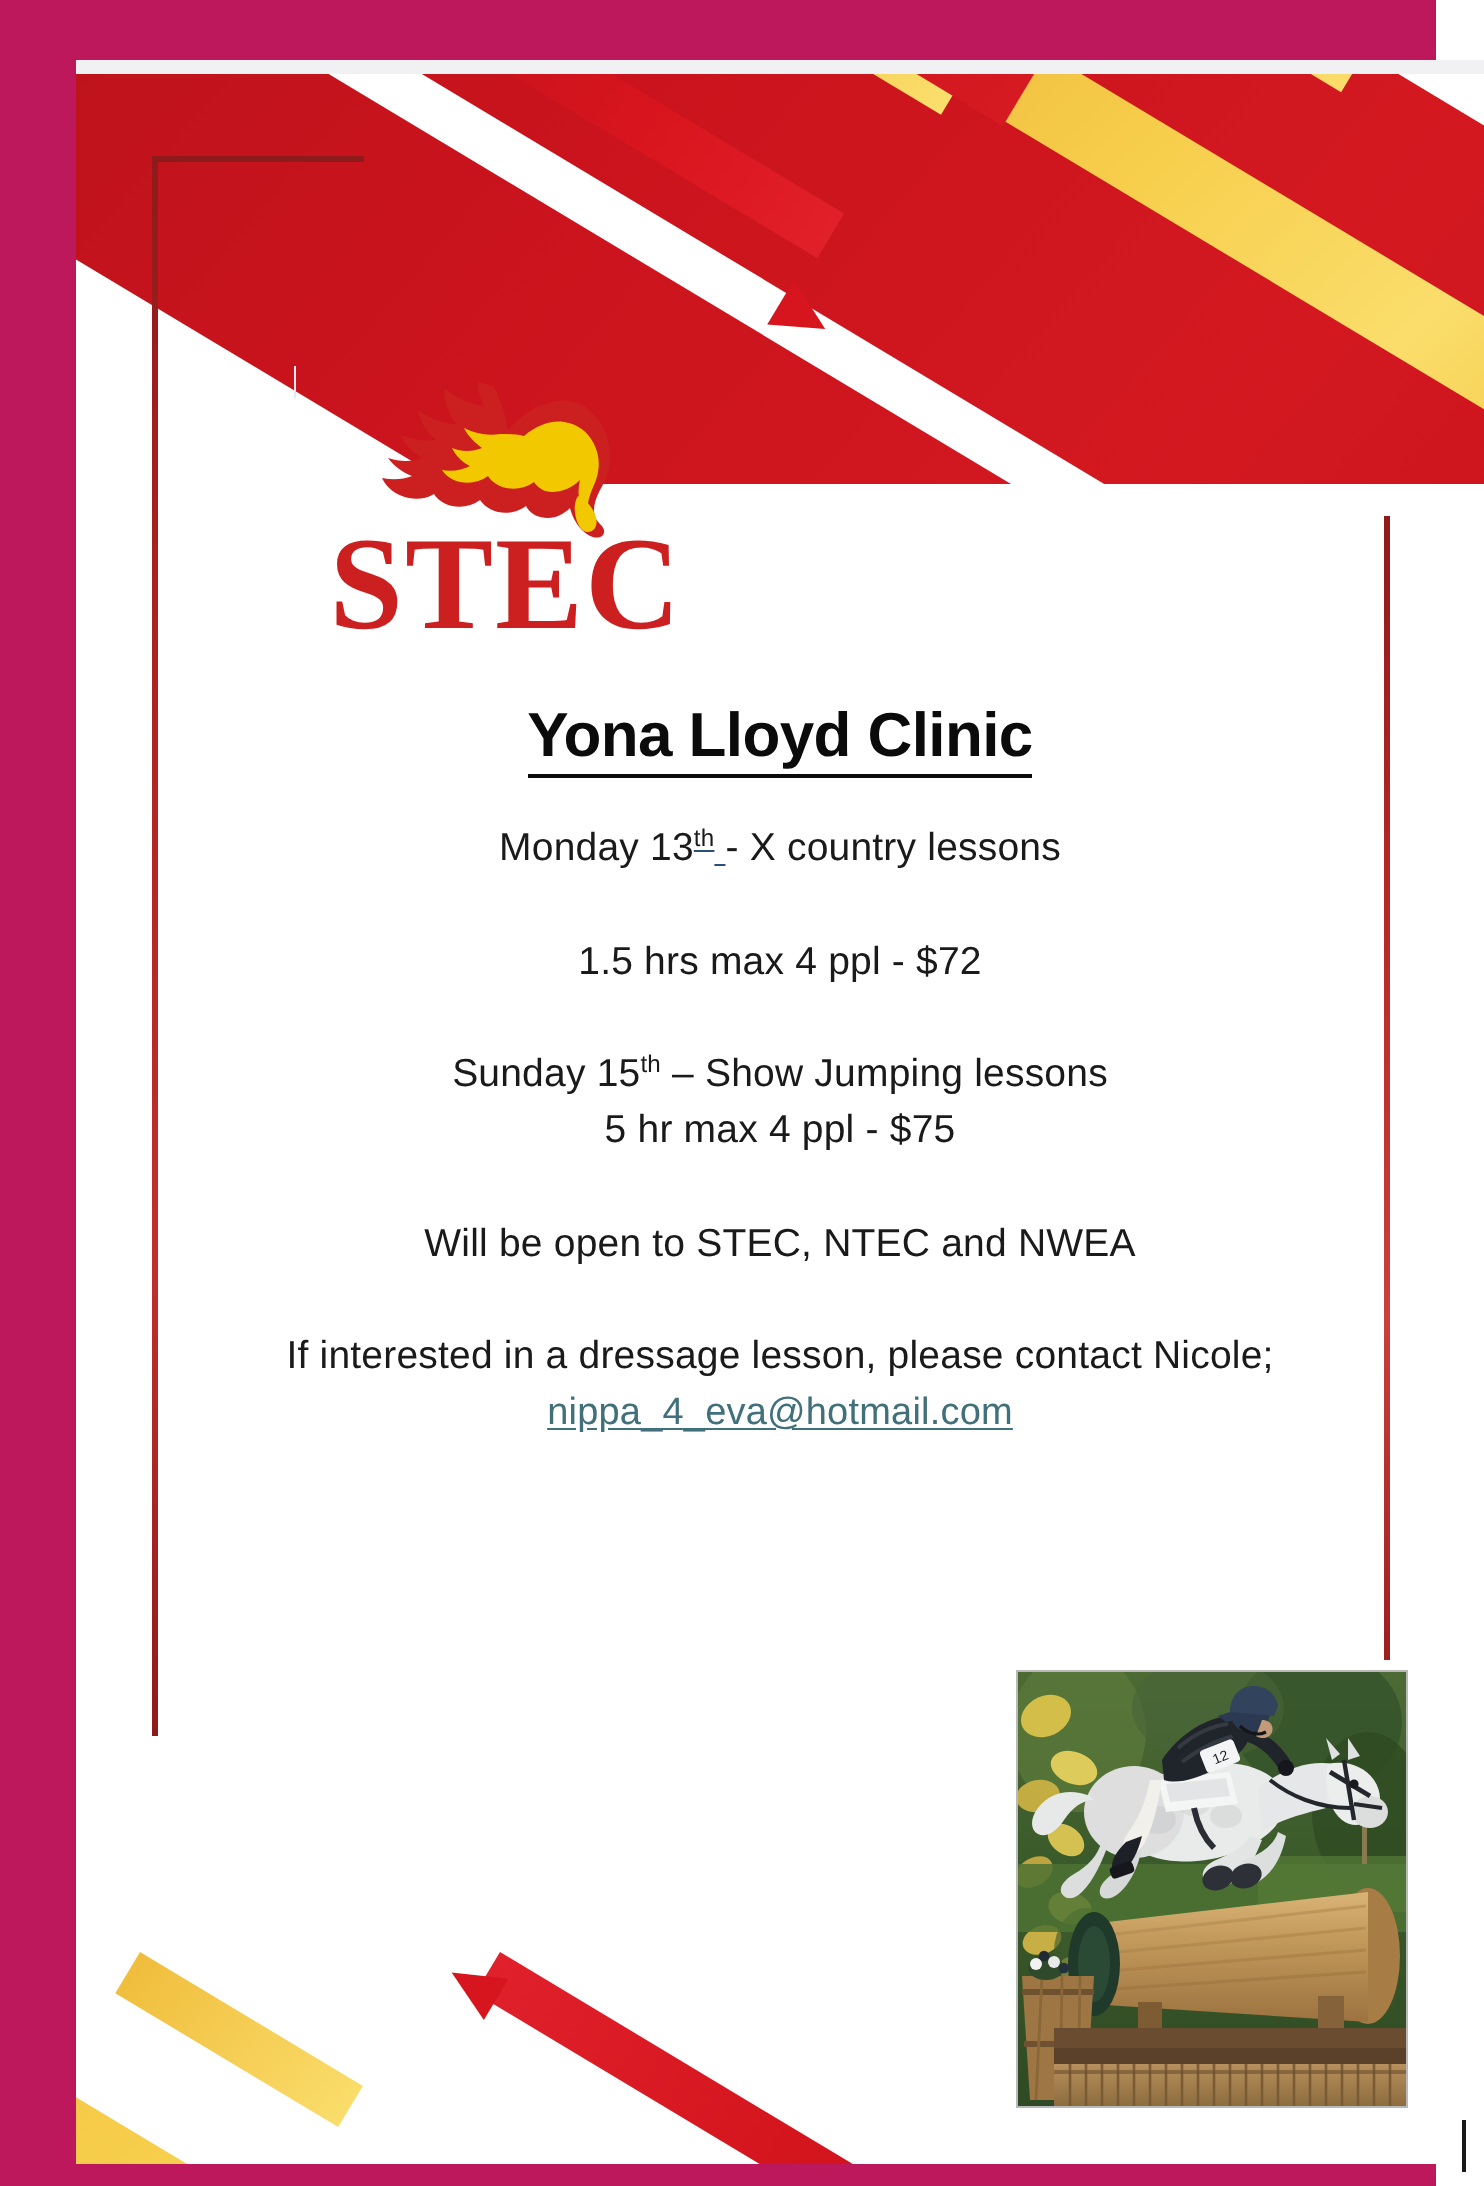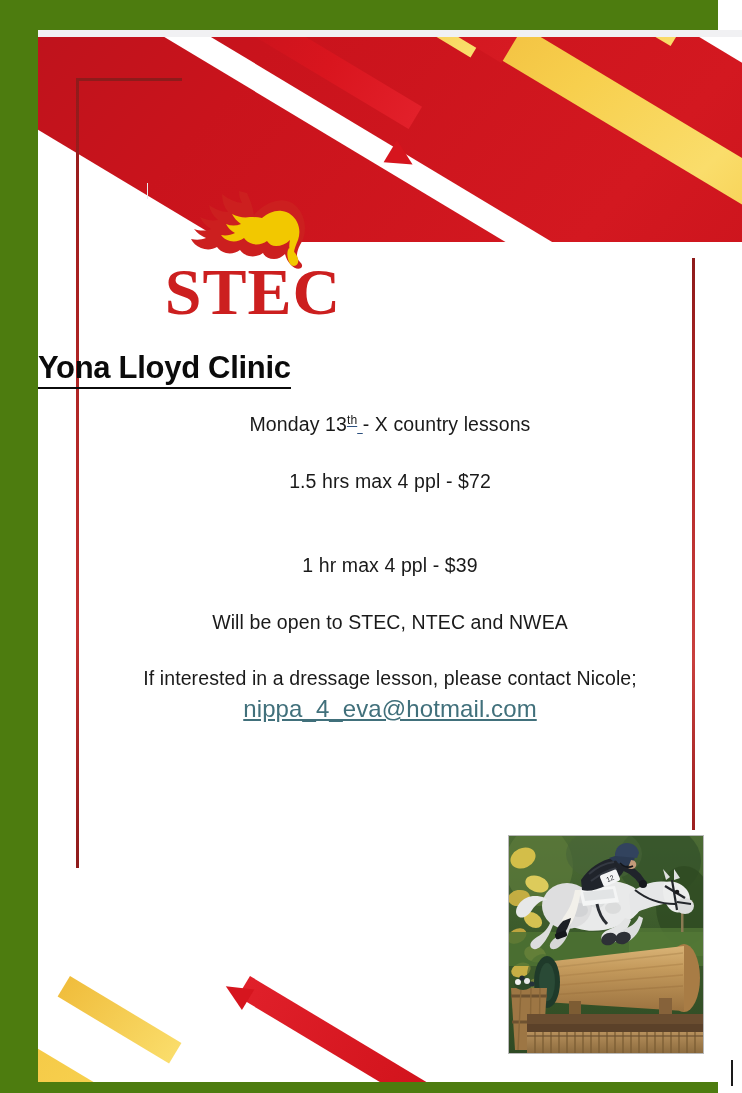--- a/index.html
+++ b/index.html
@@ -9,21 +9,21 @@
     background: #ffffff;
     width: 742px; height: 1093px;
     overflow: hidden;
     font-family: "Liberation Sans", sans-serif;
   }
 
   #viewport {
     position: relative;
     width: 718px;
     height: 1093px;
-    background: #4d7c0f;
+    background: #be185d;
   }
 
   
   #page {
     position: absolute;
     left: 38px;
     top: 30px;
     width: 704px;
     height: 1052px;
     background: #ffffff;
@@ -194,20 +194,21 @@
     left: 112px; top: 158px;
     width: 206px; height: 134px;
   }
   #logo svg { display: block; }
 
   
   #flyer-title {
     position: absolute;
     left: 0; top: 320px;
     width: 704px;
+    text-align: center;
     font-size: 31px;
     font-weight: bold;
     color: #0b0b0b;
     letter-spacing: -0.3px;
   }
   #flyer-title .u {
     border-bottom: 2.5px solid #0b0b0b;
     padding-bottom: 2px;
   }
 
@@ -238,21 +239,21 @@
   #line-price1 { top: 440px; }
   #line-sun   { top: 496px; }
   #line-price2 { top: 524px; }
   #line-open  { top: 581px; }
   #line-contact { top: 637px; }
   #line-email { top: 665px; }
   #line-email a {
     color: #41707b;
     text-decoration: underline;
     text-underline-offset: 2px;
-    font-size: 24px;
+    font-size: 19px;
   }
 
   
   #photo {
     position: absolute;
     left: 470px; top: 805px;
     width: 196px; height: 219px;
     border: 1px solid #b9b9b9;
     overflow: hidden;
     background: #4d5c3a;
@@ -341,22 +342,23 @@
         </svg>
       </div>
 
       <div id="flyer-title"><span class="u">Yona Lloyd Clinic</span></div>
 
       <div class="body-line" id="line-sat"><span>Monday 13</span><sup class="ord sq-underline">th</sup><span class="sq-underline"> </span><span> - X country lessons</span></div>
 
 
       <div class="body-line" id="line-price1">1.5 hrs max 4 ppl - $72</div>
 
-
-      <div class="body-line" id="line-price2">1 hr max 4 ppl - $39</div>
+      <div class="body-line" id="line-sun"><span>Sunday 15</span><sup class="ord">th</sup><span> – Show Jumping lessons</span></div>
+
+      <div class="body-line" id="line-price2">5 hr max 4 ppl - $75</div>
 
       <div class="body-line" id="line-contact">If interested in a dressage lesson, please contact Nicole;</div>
 
       <div class="body-line" id="line-open">Will be open to STEC, NTEC and NWEA</div>
 
       <div class="body-line" id="line-email"><a href="#">nippa_4_eva@hotmail.com</a></div>
 
       <div id="photo">
         <svg width="194" height="217" viewBox="0 0 194 217" xmlns="http://www.w3.org/2000/svg">
           <defs>

